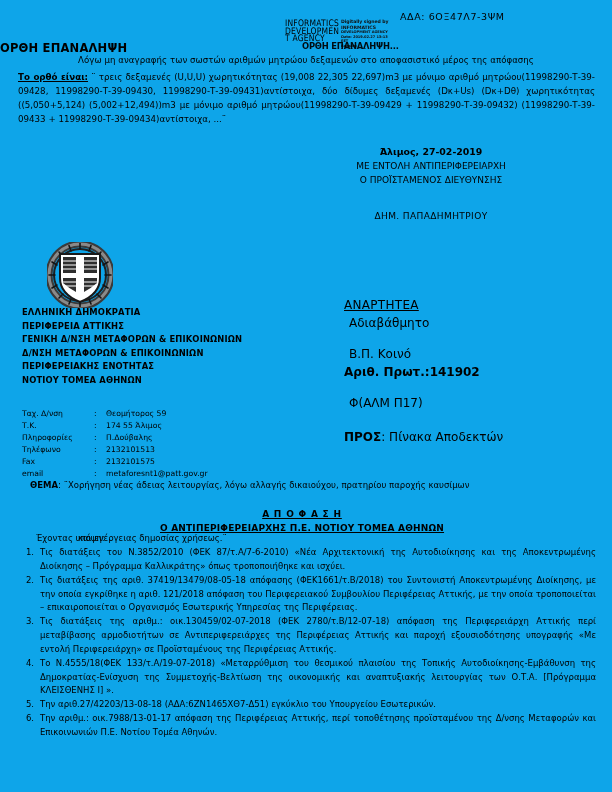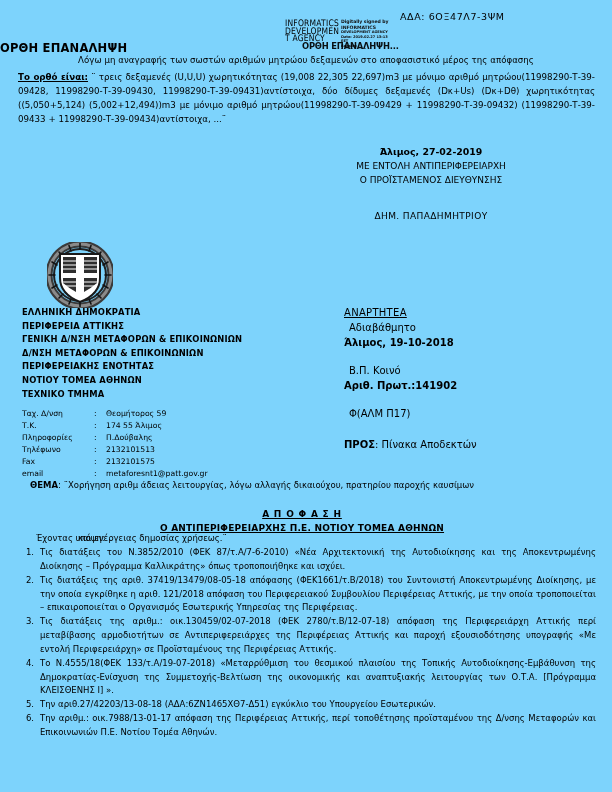--- a/index.html
+++ b/index.html
@@ -8,21 +8,21 @@
     background: #ffffff;
   }
   body {
     font-family: "DejaVu Sans", sans-serif;
     color: #000000;
   }
   .page {
     position: relative;
     width: 612px;
     height: 792px;
-    background: #7dd3fc;
+    background: #0ea5e9;
     overflow: hidden;
   }
 
   
   .ada-code {
     position: absolute;
     left: 400px;
     top: 11px;
     font-size: 9.5px;
     letter-spacing: .6px;
@@ -154,23 +154,23 @@
   }
   .contact-row { display: flex; }
   .contact-row .lbl { width: 72px; flex: none; }
   .contact-row .sep { width: 12px; flex: none; }
   .contact-row .val { flex: 1 1 auto; }
 
   
   .right-col {
     position: absolute;
     left: 344px;
-    top: 305px;
+    top: 296px;
     width: 268px;
-    font-size: 10px;
+    font-size: 12px;
     line-height: 1.5;
   }
   .right-col .anartitea {
     text-decoration: underline;
     letter-spacing: .3px;
   }
   .right-col .indent { padding-left: 5px; }
   .right-col .bold { font-weight: bold; }
   .right-col .gap-m { height: 13px; }
   .right-col .gap-l { height: 16px; }
@@ -321,21 +321,20 @@
     </svg>
   </div>
 
   <div class="org-block">
     <div>ΕΛΛΗΝΙΚΗ ΔΗΜΟΚΡΑΤΙΑ</div>
     <div>ΠΕΡΙΦΕΡΕΙΑ ΑΤΤΙΚΗΣ</div>
     <div>ΓΕΝΙΚΗ Δ/ΝΣΗ ΜΕΤΑΦΟΡΩΝ &amp; ΕΠΙΚΟΙΝΩΝΙΩΝ</div>
     <div>Δ/ΝΣΗ ΜΕΤΑΦΟΡΩΝ &amp; ΕΠΙΚΟΙΝΩΝΙΩΝ</div>
     <div>ΠΕΡΙΦΕΡΕΙΑΚΗΣ ΕΝΟΤΗΤΑΣ</div>
     <div>ΝΟΤΙΟΥ ΤΟΜΕΑ ΑΘΗΝΩΝ</div>
-    <div>ΤΕΧΝΙΚΟ ΤΜΗΜΑ</div>
   </div>
 
   <div class="contact-block">
     <div class="contact-row">
       <span class="lbl">Ταχ. Δ/νση</span>
       <span class="sep">:</span>
       <span class="val">Θεομήτορος 59</span>
     </div>
     <div class="contact-row">
       <span class="lbl">Τ.Κ.</span>
@@ -360,32 +359,31 @@
     <div class="contact-row">
       <span class="lbl">email</span>
       <span class="sep">:</span>
       <span class="val">metaforesnt1@patt.gov.gr</span>
     </div>
   </div>
 
   <div class="right-col">
     <div class="anartitea">ΑΝΑΡΤΗΤΕΑ</div>
     <div class="indent">Αδιαβάθμητο</div>
-    <div class="bold">Άλιμος,  19-10-2018</div>
     <div class="gap-m"></div>
     <div class="indent">Β.Π. Κοινό</div>
     <div class="bold"><span>Αριθ. Πρωτ.:</span><span>141902</span></div>
     <div class="gap-m"></div>
     <div class="indent">Φ(ΑΛΜ Π17)</div>
     <div class="gap-l"></div>
     <div><span class="bold">ΠΡΟΣ</span><span>: Πίνακα Αποδεκτών</span></div>
   </div>
 
   <div class="thema">
-    <div><span class="k">ΘΕΜΑ</span><span>: ¨Χορήγηση αριθμ άδειας λειτουργίας, λόγω αλλαγής δικαιούχου, πρατηρίου παροχής καυσίμων</span></div>
+    <div><span class="k">ΘΕΜΑ</span><span>: ¨Χορήγηση νέας άδειας λειτουργίας, λόγω αλλαγής δικαιούχου, πρατηρίου παροχής καυσίμων</span></div>
     <div class="l2">και ενέργειας δημοσίας χρήσεως.¨</div>
   </div>
 
   <div class="apofasi">
     <div><span>Α Π Ο Φ Α Σ Η</span></div>
     <div><span class="l2">Ο ΑΝΤΙΠΕΡΙΦΕΡΕΙΑΡΧΗΣ Π.Ε. ΝΟΤΙΟΥ ΤΟΜΕΑ ΑΘΗΝΩΝ</span></div>
   </div>
 
   <div class="exontas">Έχοντας υπόψη:</div>
 

